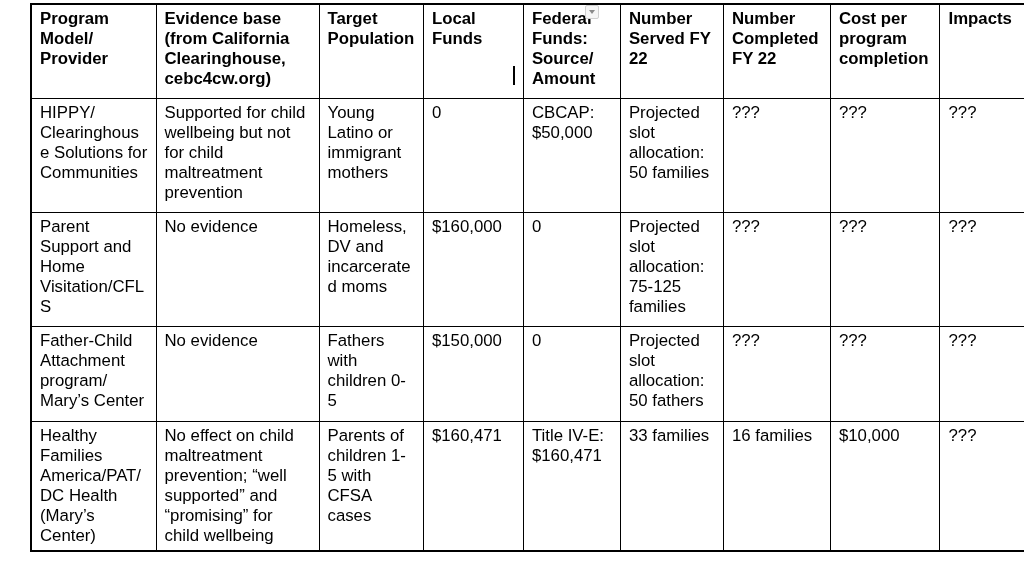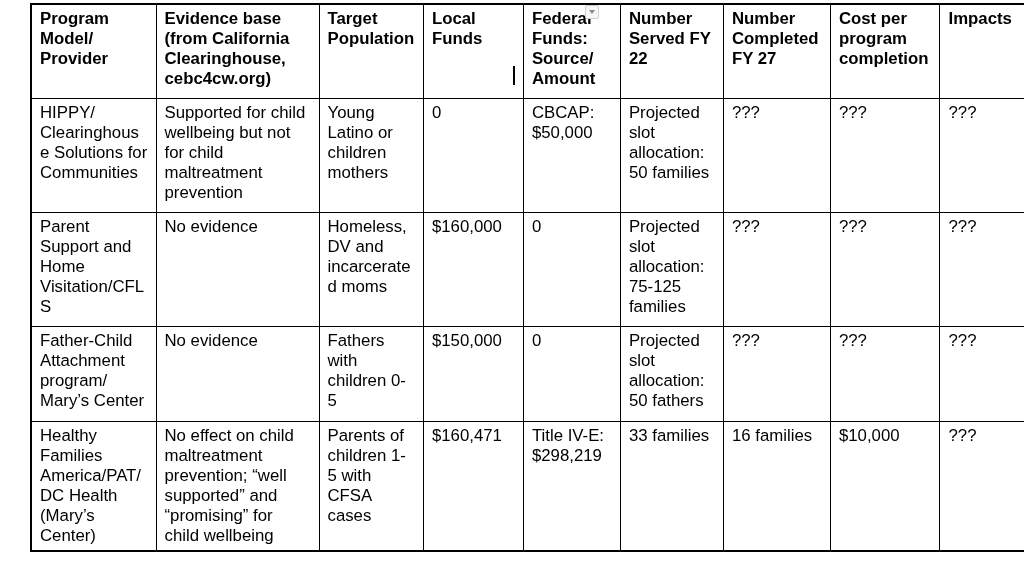--- a/index.html
+++ b/index.html
@@ -74,30 +74,30 @@
         <col style="width:86px">
     </colgroup>
     <thead>
       <tr>
         <th>Program Model/ Provider</th>
         <th class="center">Evidence base (from California Clearinghouse, cebc4cw.org)</th>
         <th>Target Population</th>
         <th>Local Funds</th>
         <th>Federal Funds: Source/ Amount</th>
         <th>Number Served FY 22</th>
-        <th>Number Completed FY 27</th>
+        <th>Number Completed FY 22</th>
         <th>Cost per program completion</th>
         <th>Impacts</th>
       </tr>
     </thead>
     <tbody>
       <tr class="r1">
         <td>HIPPY/ Clearinghouse Solutions for Communities</td>
         <td>Supported for child wellbeing but not for child maltreatment prevention</td>
-        <td>Young Latino or children mothers</td>
+        <td>Young Latino or immigrant mothers</td>
         <td>0</td>
         <td>CBCAP: $50,000</td>
         <td>Projected slot allocation: 50 families</td>
         <td>???</td>
         <td>???</td>
         <td>???</td>
       </tr>
       <tr class="r2">
         <td>Parent Support and Home Visitation/CFLS</td>
         <td>No evidence</td>
@@ -118,21 +118,21 @@
         <td>Projected slot allocation: 50 fathers</td>
         <td>???</td>
         <td>???</td>
         <td>???</td>
       </tr>
       <tr class="r4">
         <td>Healthy Families America/PAT/ DC Health (Mary’s Center)</td>
         <td>No effect on child maltreatment prevention; “well supported” and “promising” for child wellbeing</td>
         <td>Parents of children 1-5 with CFSA cases</td>
         <td>$160,471</td>
-        <td>Title IV-E: $298,219</td>
+        <td>Title IV-E: $160,471</td>
         <td>33 families</td>
         <td>16 families</td>
         <td>$10,000</td>
         <td>???</td>
       </tr>
     </tbody>
   </table>
 
   <div class="table-menu-btn" title="">
     <span class="chev"></span>

